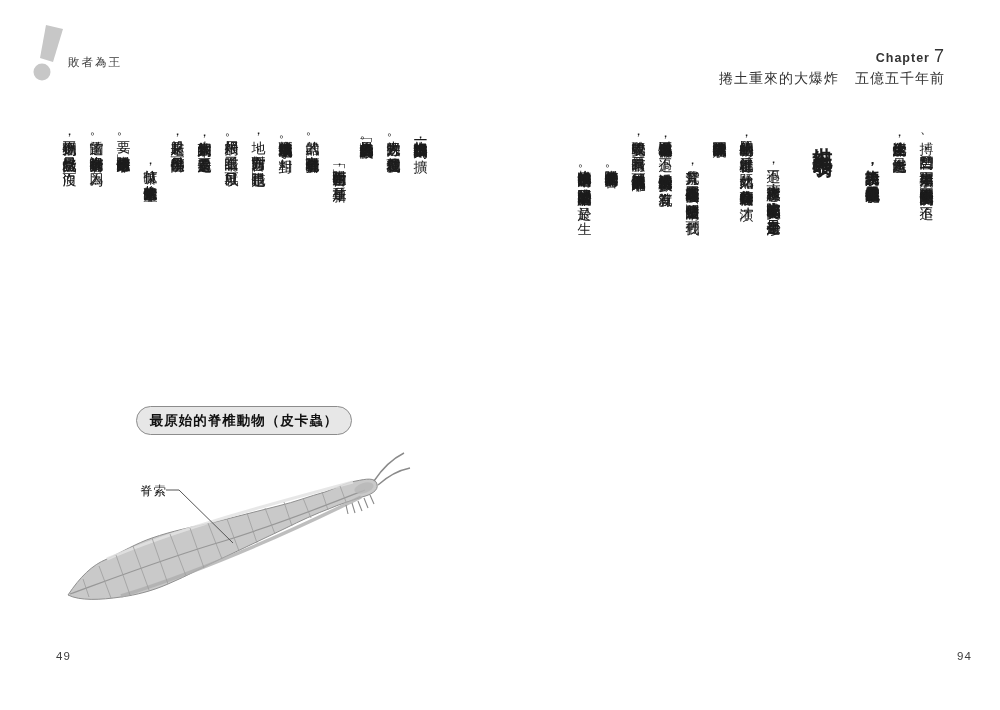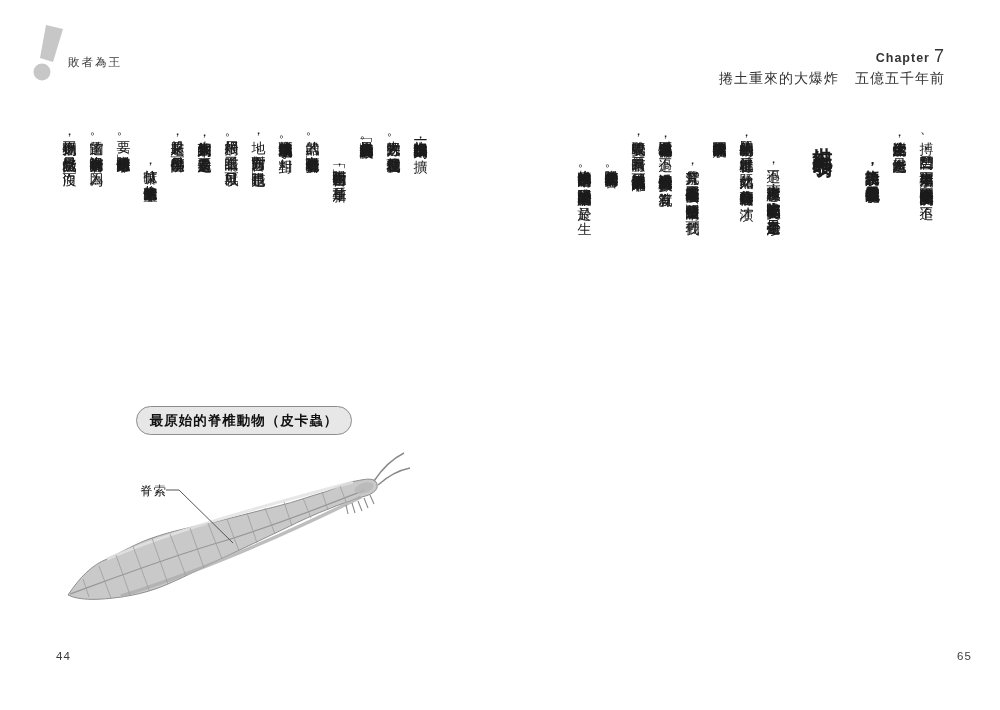--- a/index.html
+++ b/index.html
@@ -138,16 +138,16 @@
     <path fill="none" stroke="#8a8a8a" stroke-width="1.4" d="M322,38 C 330,26 340,16 352,10 M326,42 C 336,33 348,27 358,25"></path>
 
     <path fill="none" stroke="#8a8a8a" stroke-width="1.1" d="M294,62 l2,9 M300,60 l3,10 M306,58 l4,10 M312,55 l4,10 M318,52 l4,9"></path>
 
     <ellipse cx="312" cy="45" rx="10" ry="5" fill="#b8b8b8" opacity="0.8" transform="rotate(-18 312 45)"></ellipse>
 
     <text class="notochord-label" x="88" y="52">脊索</text>
     <path d="M114,47 L127,47 L181,100" fill="none" stroke="#555" stroke-width="1"></path>
   </svg>
 
-  <div class="pageno left">44</div>
-  <div class="pageno right">65</div>
+  <div class="pageno left">49</div>
+  <div class="pageno right">94</div>
 
 </div>
 
 </body></html>

